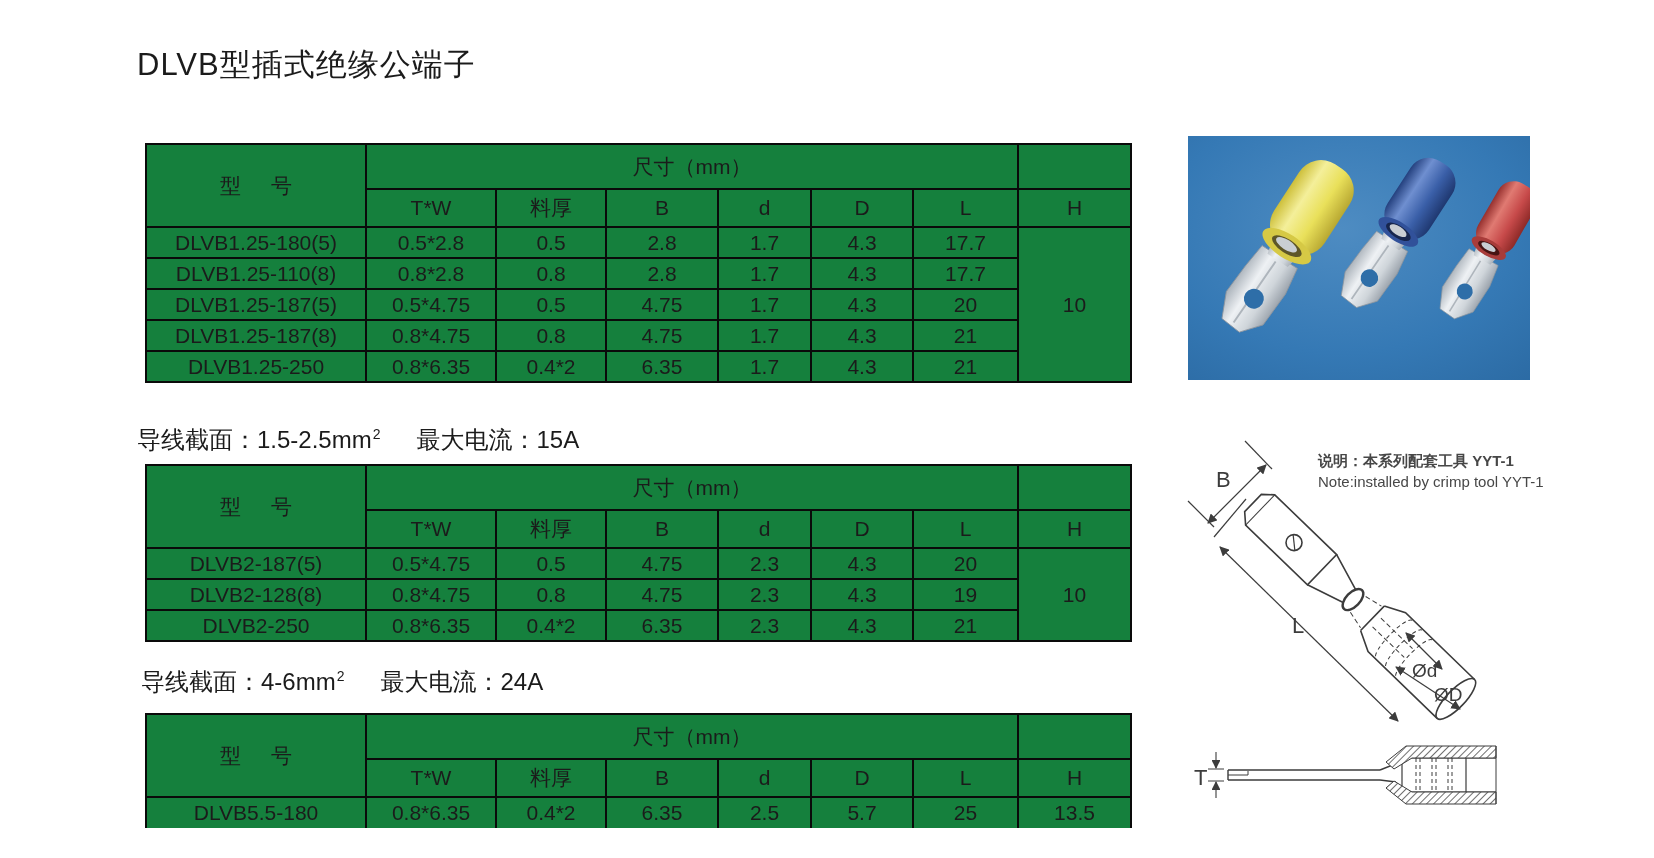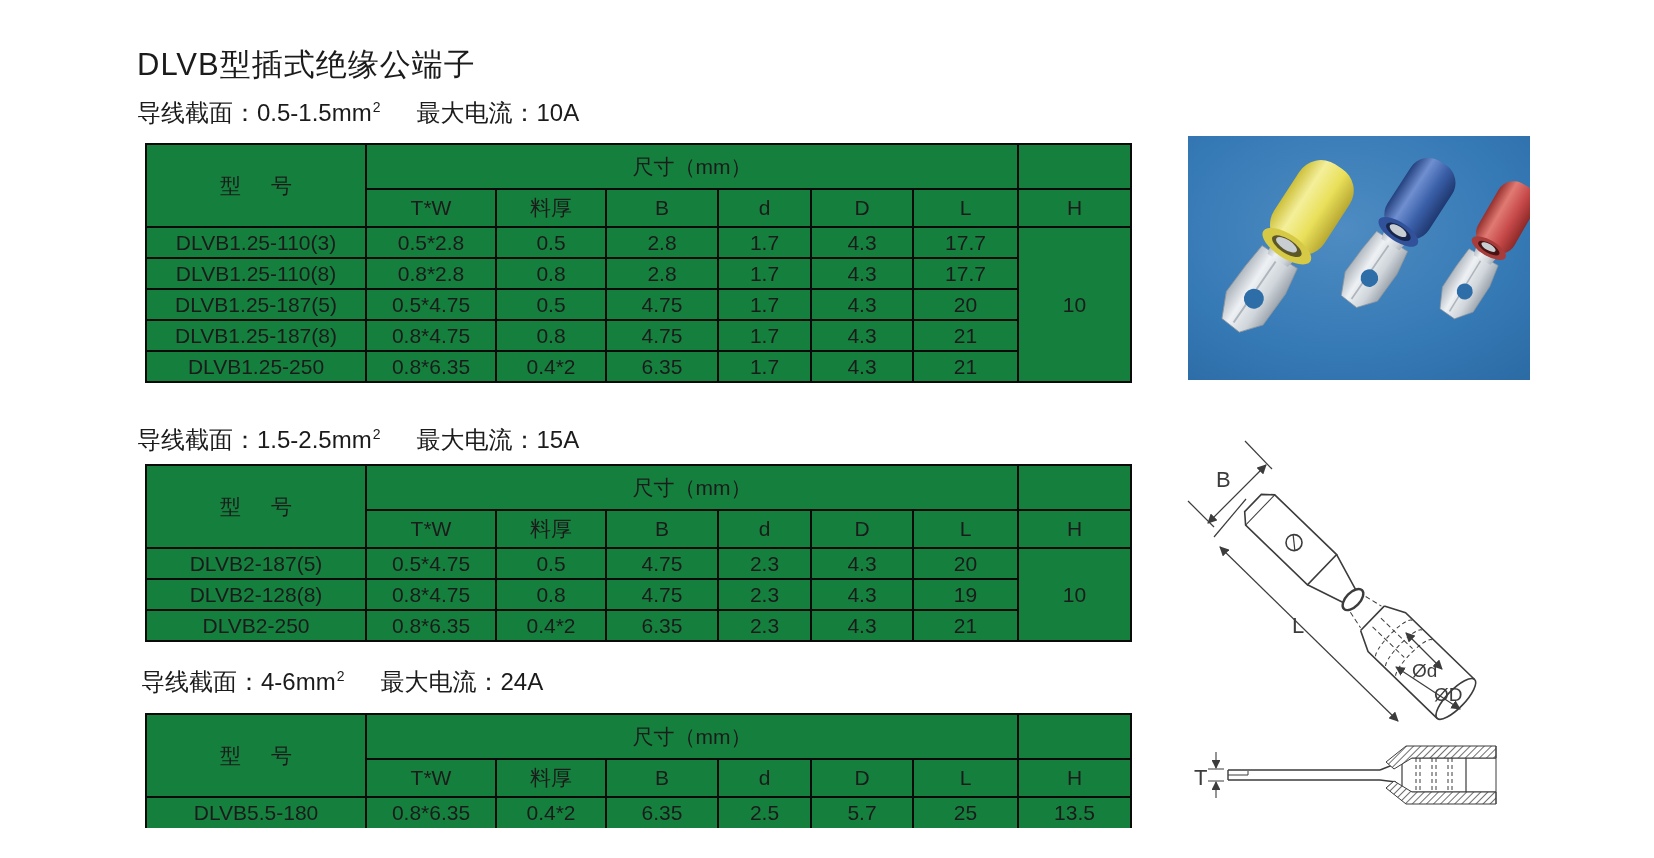--- a/index.html
+++ b/index.html
@@ -30,23 +30,20 @@
   #diagB{left:1150px;top:712px;}
   svg text{font-family:"Liberation Sans","DejaVu Sans",sans-serif;}
 </style>
 </head>
 <body>
 
 <div id="page">
 
   <div id="title" class="abs">DLVB型插式绝缘公端子</div>
 
-  <div id="spec1" class="abs spec">
-    <span>导线截面：0.5-1.5mm</span><span class="sup">2</span><span class="cur">最大电流：10A</span>
-  </div>
 
   <table id="table1" class="abs spec-table">
     <colgroup>
         <col class="c-model">
         <col class="c-tw">
         <col class="c-th">
         <col class="c-b">
         <col class="c-d">
         <col class="c-D">
         <col class="c-l">
@@ -61,21 +58,21 @@
     <tr class="h2">
       <th>T*W</th>
       <th>料厚</th>
       <th>B</th>
       <th>d</th>
       <th>D</th>
       <th>L</th>
       <th>H</th>
     </tr>
     <tr class="dr">
-      <td>DLVB1.25-110(3)</td>
+      <td>DLVB1.25-180(5)</td>
       <td>0.5*2.8</td>
       <td>0.5</td>
       <td>2.8</td>
       <td>1.7</td>
       <td>4.3</td>
       <td>17.7</td>
       <td rowspan="5">10</td>
     </tr>
     <tr class="dr">
       <td>DLVB1.25-110(8)</td>
@@ -281,20 +278,24 @@
       <path d="M-1,12 L-3,86" stroke="#aeb5bc" stroke-width="2" fill="none"></path>
       <circle cx="1" cy="55" r="10" fill="#2e6ea8"></circle>
       <path d="M-16,-8 C-10,6 10,6 16,-8 L12,10 L-12,10 Z" fill="url(#gMetal)"></path>
       <rect x="-26" y="-98" width="52" height="94" rx="22" fill="url(#gRed)"></rect>
       <ellipse cx="0" cy="-7" rx="24" ry="10" fill="#a83c3a"></ellipse>
       <ellipse cx="0" cy="-7" rx="15" ry="6" fill="#471413"></ellipse>
       <ellipse cx="-1" cy="-8" rx="10" ry="4" fill="#c9ced3"></ellipse>
     </g>
   </svg>
 
+  <div id="note" class="abs">
+    <div class="n1">说明：本系列配套工具 YYT-1</div>
+    <div class="n2">Note:installed by crimp tool YYT-1</div>
+  </div>
 
   <svg id="diagA" class="abs" viewBox="0 0 370 300" width="370" height="300">
     <defs>
       <marker id="arr" viewBox="0 0 10 10" refX="9" refY="5" markerWidth="8" markerHeight="8" orient="auto-start-reverse">
         <path d="M0,0 L10,5 L0,10 Z" fill="#3c3c3c"></path>
       </marker>
     </defs>
     <g stroke="#3c3c3c" fill="none" stroke-width="1.6" transform="translate(103,78) rotate(44)">
       <path d="M10,-21 L96,-21 L96,21 L10,21 L0,12 L0,-12 Z"></path>
       <path d="M10,-21 L10,21" stroke-width="1"></path>

